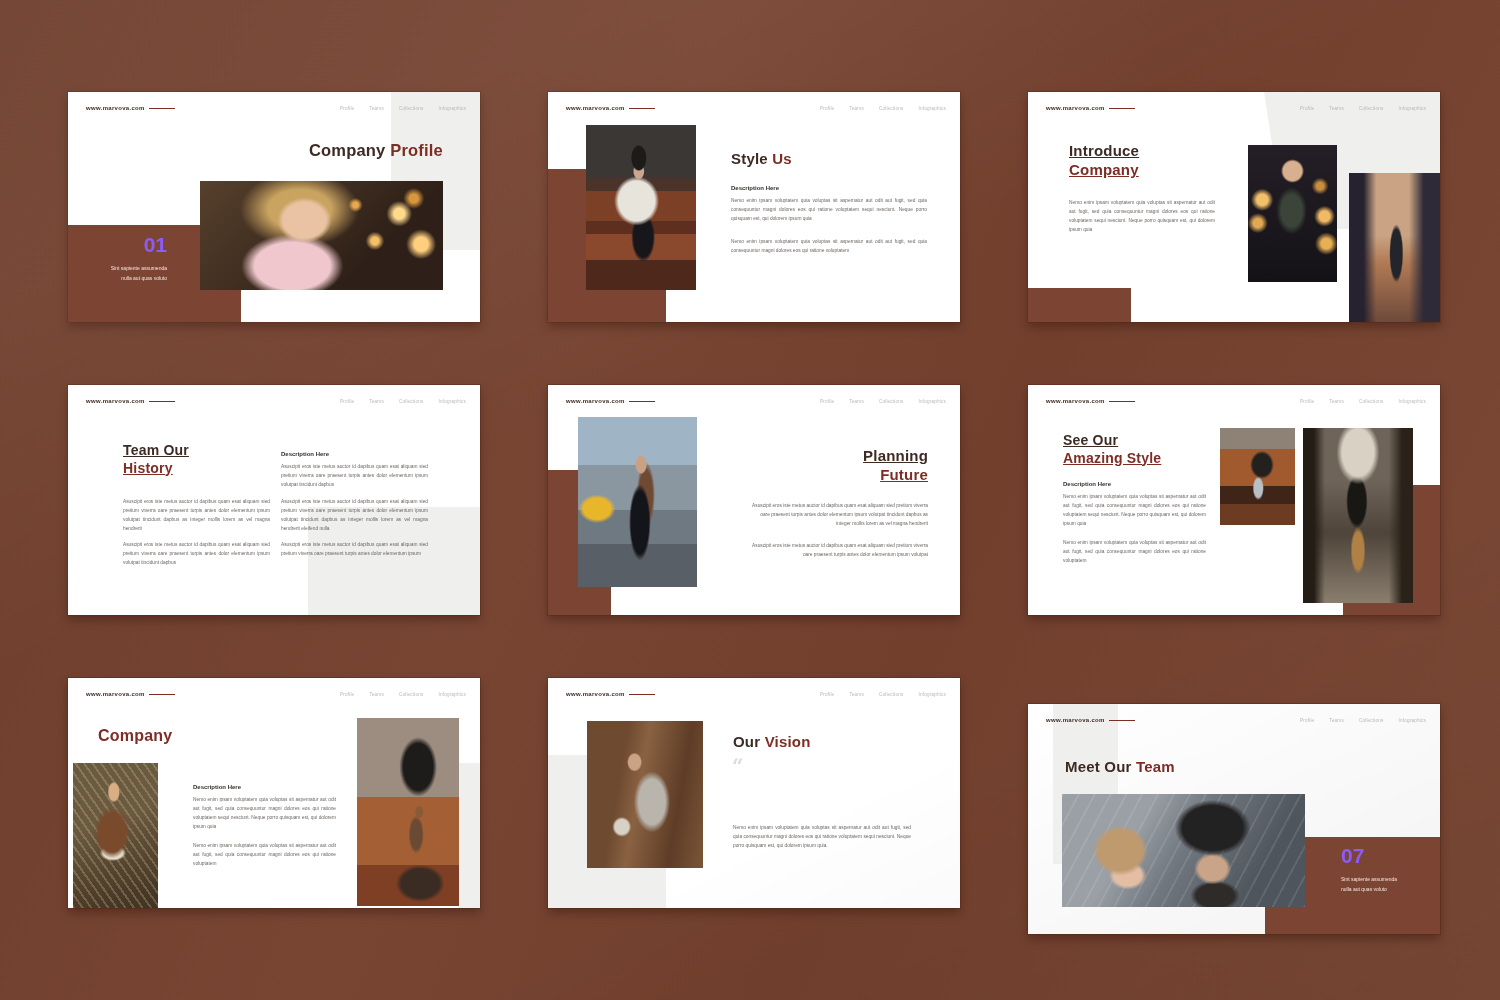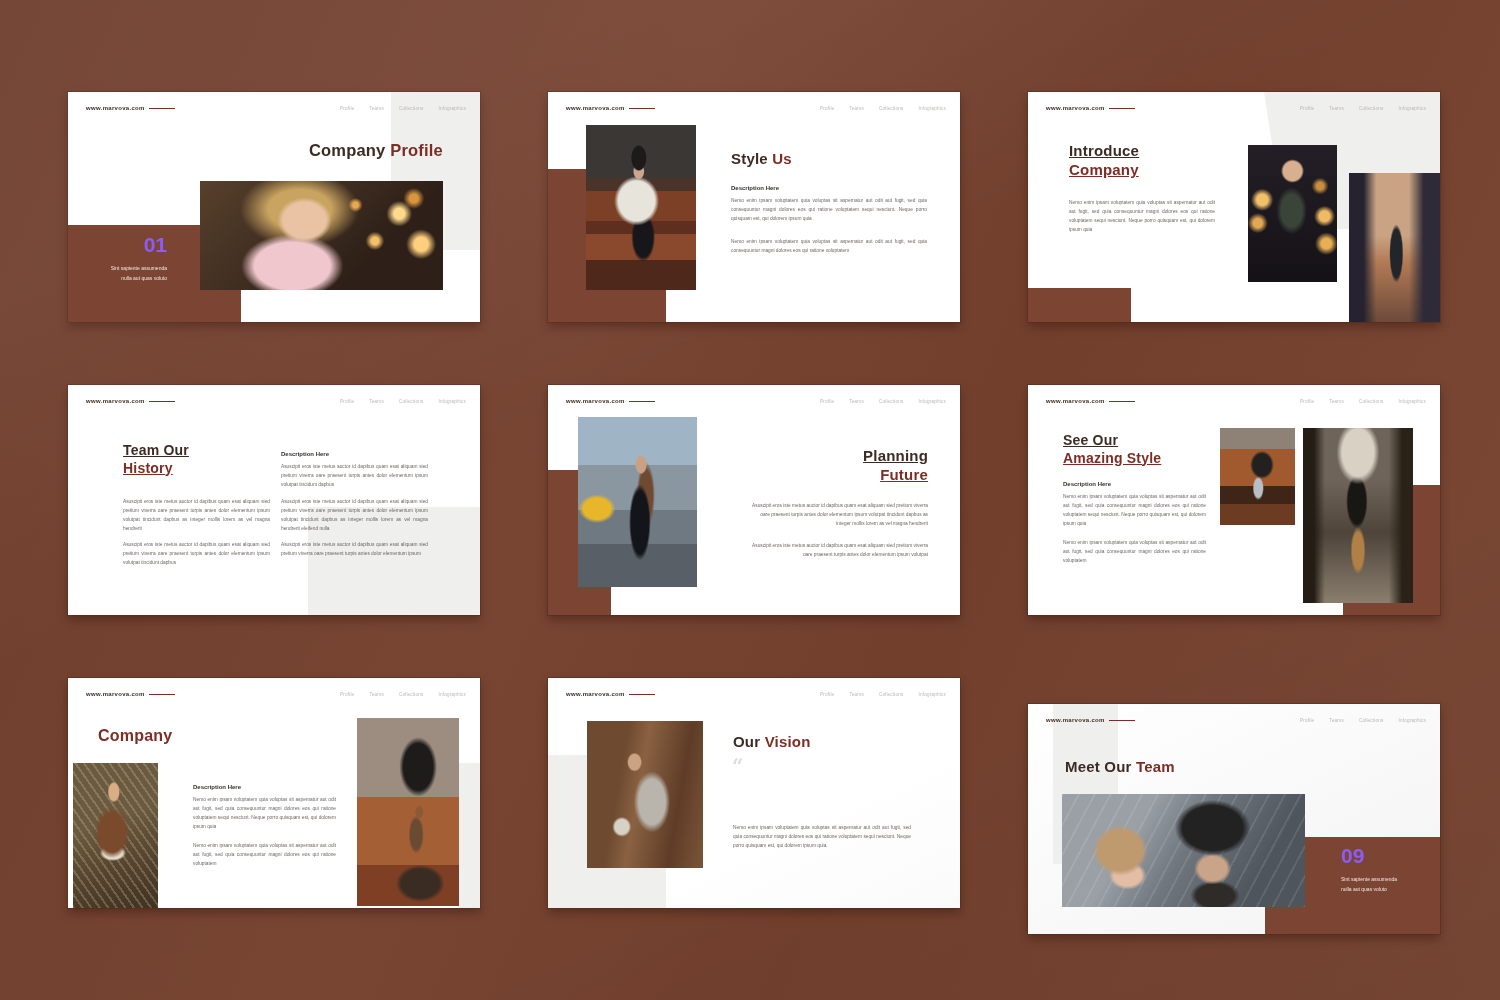--- a/index.html
+++ b/index.html
@@ -385,20 +385,20 @@
     <span class="nav-it">Profile</span>
     <span class="nav-it">Teams</span>
     <span class="nav-it">Collections</span>
     <span class="nav-it">Infographics</span>
   </nav>
 </div>
     <div class="grayrect"></div>
     <div class="brownrect"></div>
     <h2 class="title"><span class="t-dark">Meet Our </span><span class="t-accent">Team</span></h2>
     <div class="photo ph-s9"></div>
-    <div class="num">09</div>
+    <div class="num">07</div>
     <div class="num-cap">
       <div>Sint sapiente assumenda</div>
       <div>nulla aut quas voluto</div>
     </div>
   </section>
 
 </div>
 
 </body></html>

